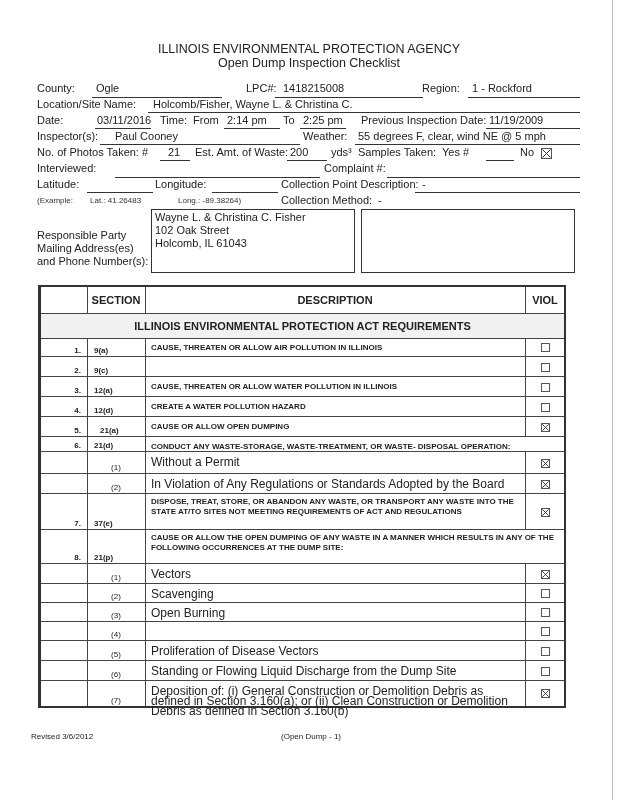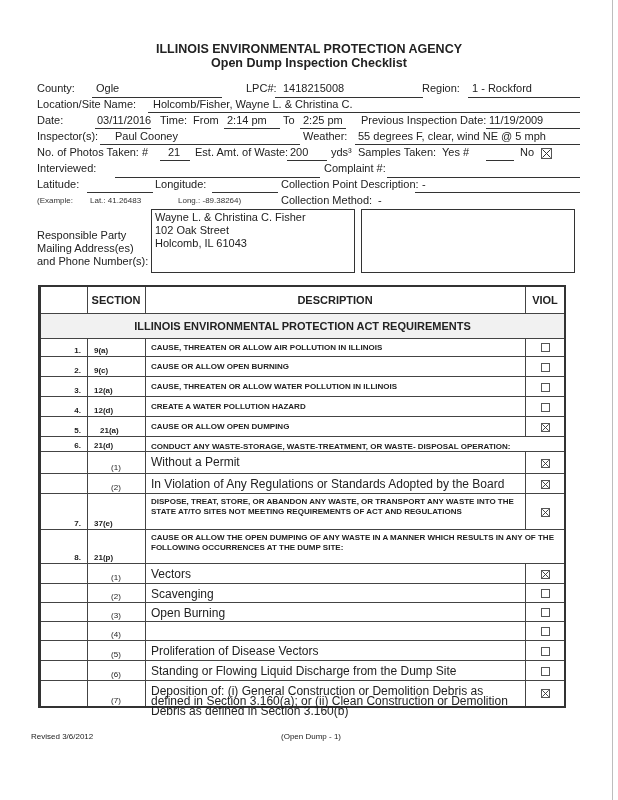--- a/index.html
+++ b/index.html
@@ -3,21 +3,21 @@
 <meta charset="utf-8">
 <style>
   html, body { margin: 0; padding: 0; }
   body {
     width: 618px; height: 800px; position: relative; overflow: hidden;
     background: #ffffff; color: #1a1a1a;
     font-family: "Liberation Sans", sans-serif;
   }
   .edge-line { position: absolute; left: 612px; top: 0; width: 1px; height: 800px; background: #bdbdbd; }
   .abs { position: absolute; white-space: nowrap; }
-  .title { position: absolute; left: 0; width: 618px; text-align: center; font-weight: bold; color: #222; }
+  .title { position: absolute; left: 0; width: 618px; text-align: center; font-weight: normal; color: #222; }
   .t1 { top: 42px; font-size: 12.5px; }
   .t2 { top: 56px; font-size: 12.5px; }
   .lbl { font-size: 11px; color: #222; }
   .val { font-size: 11px; color: #222; }
   .small { font-size: 8px; color: #333; }
   .uline { position: absolute; height: 1px; background: #333; }
 
   .addr-box { position: absolute; border: 1px solid #333; box-sizing: border-box; }
   .addr-text { font-size: 11px; line-height: 13px; padding: 1px 3px; color: #222; }
 
@@ -159,21 +159,20 @@
         <div class="cell sec" style="left: 48px; width: 56px; bottom: 1px; padding-left: 5px; margin-top: 24px;">9(a)</div>
         <div class="cell desc-b" style="left: 110px; width: 365px; top: 5px; white-space: normal;">CAUSE, THREATEN OR ALLOW AIR POLLUTION IN ILLINOIS</div>
         <div class="cb" style="left: 500px; top: 5px;"></div>
       </div>
       <div class="row" style="top: 70px; height: 20px;">
         <div class="vline" style="left: 46px;"></div>
         <div class="vline" style="left: 104px;"></div>
         <div class="vline" style="left: 484px;"></div>
         <div class="cell num" style="left: 0px; width: 40px; bottom: 1px;">2.</div>
         <div class="cell sec" style="left: 48px; width: 56px; bottom: 1px; padding-left: 5px;">9(c)</div>
-        <div class="cell desc-b" style="left: 110px; width: 365px; top: 5px; white-space: normal;">CAUSE OR ALLOW OPEN BURNING</div>
         <div class="cb" style="left: 500px; top: 6px;"></div>
       </div>
       <div class="row" style="top: 90px; height: 20px;">
         <div class="vline" style="left: 46px;"></div>
         <div class="vline" style="left: 104px;"></div>
         <div class="vline" style="left: 484px;"></div>
         <div class="cell num" style="left: 0px; width: 40px; bottom: 1px;">3.</div>
         <div class="cell sec" style="left: 48px; width: 56px; bottom: 1px; padding-left: 5px;">12(a)</div>
         <div class="cell desc-b" style="left: 110px; width: 365px; top: 5px; white-space: normal;">CAUSE, THREATEN OR ALLOW WATER POLLUTION IN ILLINOIS</div>
         <div class="cb" style="left: 500px; top: 6px;"></div>

